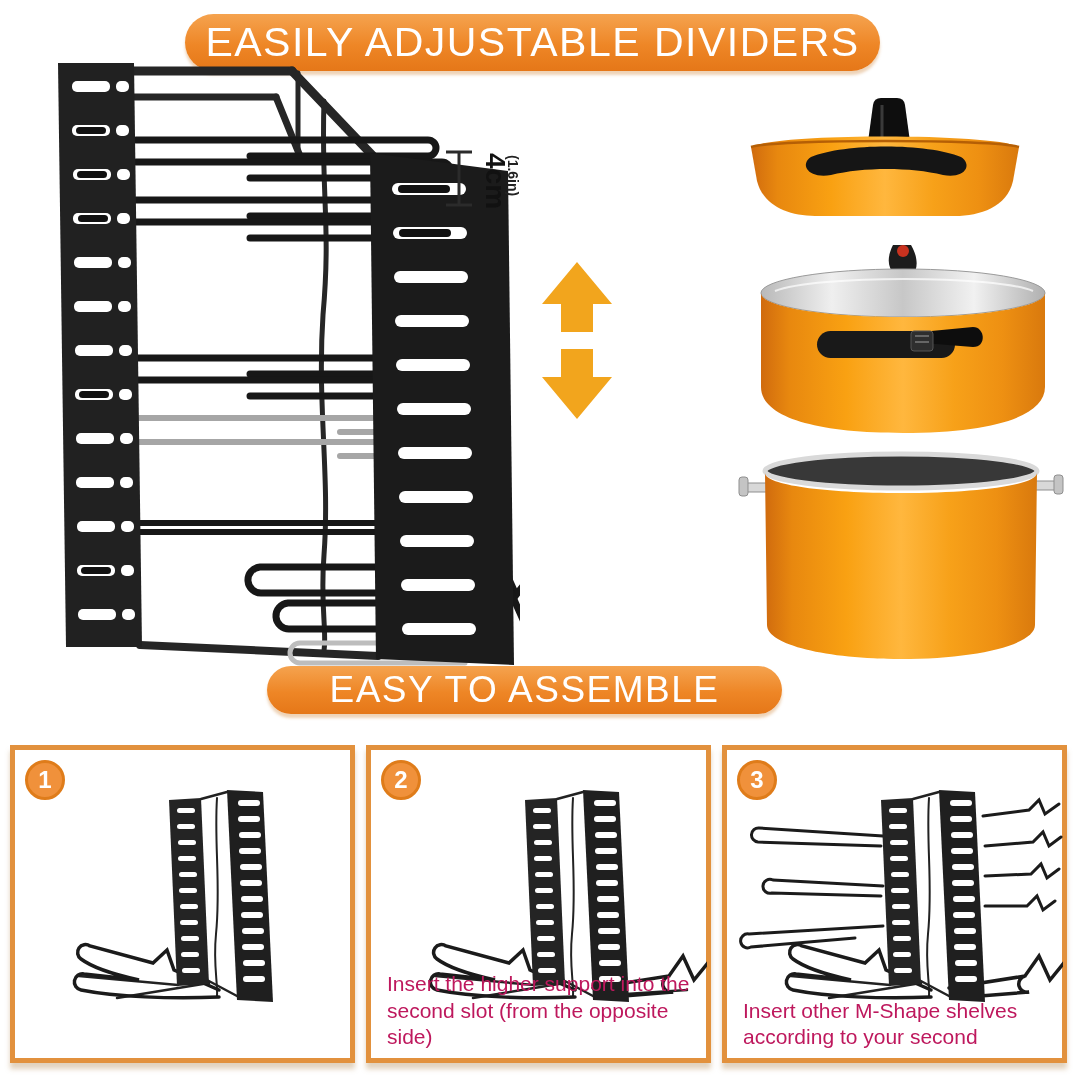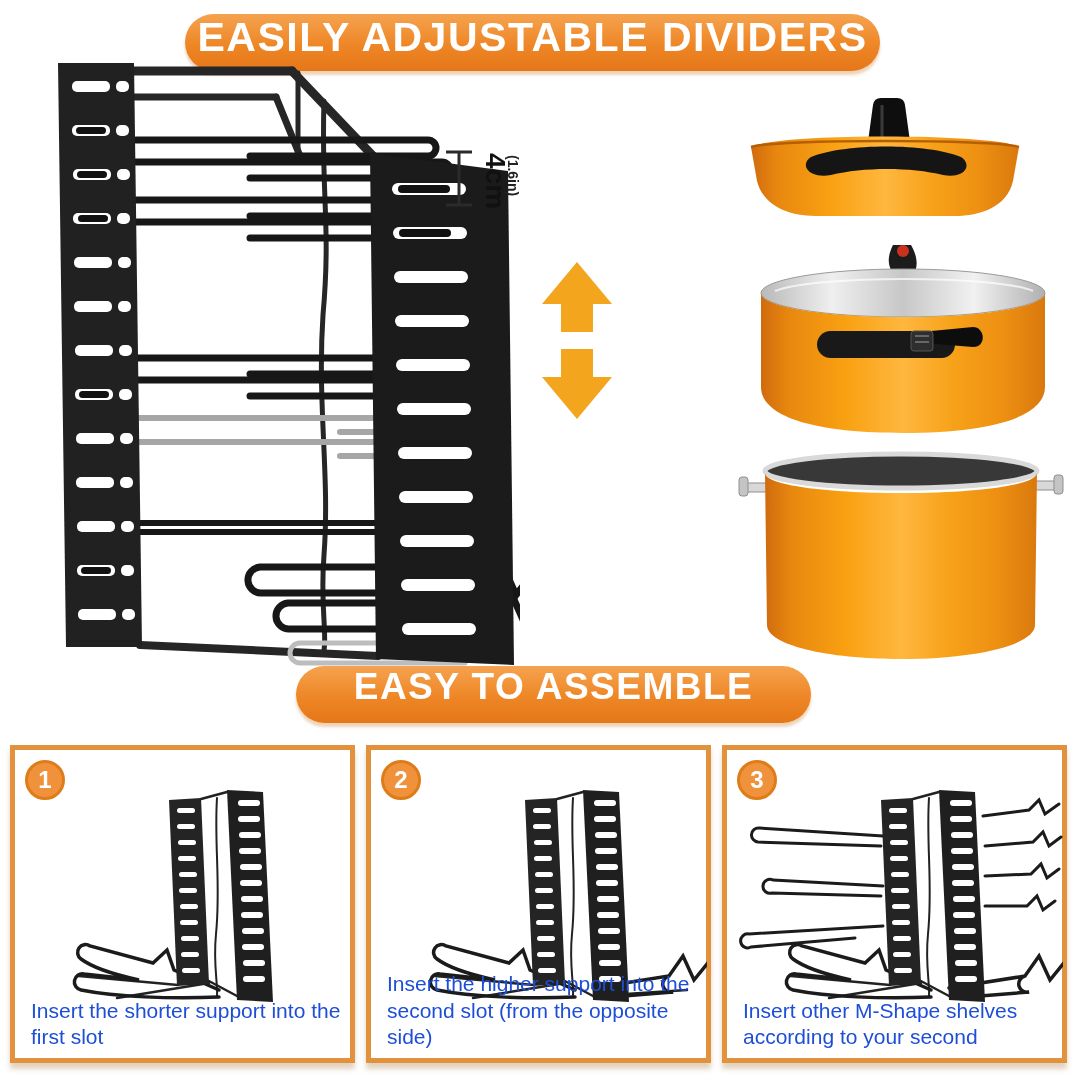--- a/index.html
+++ b/index.html
@@ -1,42 +1,42 @@
 <!DOCTYPE html>
 <html><head>
 <meta charset="utf-8">
 <style>
   html,body{margin:0;padding:0;background:#fff;}
   .stage{
     position:relative;width:1080px;height:1080px;background:#ffffff;
     font-family:"Liberation Sans",sans-serif;overflow:hidden;
   }
   .banner{
-    position:absolute;display:flex;justify-content:center;
-    color:#fff;font-weight:bold;
+    position:absolute;display:flex;align-items:center;justify-content:center;
+    color:#fff;font-weight:normal;
     background:linear-gradient(180deg,#F5A34F 0%,#EE8626 55%,#E57718 100%);
     border-radius:30px;box-shadow:0 4px 3px rgba(205,130,50,.35);
     letter-spacing:1.5px;white-space:nowrap;
   }
   #banner-top{left:185px;top:14px;width:695px;height:57px;font-size:41px;}
-  #banner-assemble{left:296px;top:666px;width:515px;height:57px;font-size:37px;}
+  #banner-assemble{left:267px;top:666px;width:515px;height:48px;font-size:37px;}
   .abs{position:absolute;}
   .panel{
     position:absolute;top:745px;width:345px;height:318px;background:#fff;
     border:5px solid #E2913D;box-sizing:border-box;
     box-shadow:0 6px 5px rgba(170,125,70,.35);
   }
   .badge{
     position:absolute;top:10px;left:10px;width:40px;height:40px;border-radius:50%;
     background:#F0913B;border:3px solid #DF7C1A;color:#fff;font-weight:bold;
     font-size:24px;display:flex;align-items:center;justify-content:center;box-sizing:border-box;
   }
   .caption{
     position:absolute;left:16px;right:8px;bottom:8px;
-    font-size:21px;line-height:1.25;color:#1d4ed8;
+    font-size:21px;line-height:1.25;color:#be185d;
   }
   .diag{position:absolute;left:6px;top:34px;}
   svg text{font-family:"Liberation Sans",sans-serif;}
 </style>
 </head>
 <body>
 
 <div class="stage">
 
   <div class="banner" id="banner-top">
@@ -240,21 +240,20 @@
           <rect x="157" y="72" width="18" height="5" rx="2.5"></rect>
         <rect x="158" y="88" width="18" height="5" rx="2.5"></rect>
           <rect x="158" y="104" width="18" height="5" rx="2.5"></rect>
         <rect x="159" y="120" width="18" height="5" rx="2.5"></rect>
           <rect x="159" y="136" width="18" height="5" rx="2.5"></rect>
         <rect x="160" y="152" width="18" height="5" rx="2.5"></rect>
           <rect x="160" y="168" width="18" height="5" rx="2.5"></rect>
         <rect x="161" y="184" width="18" height="5" rx="2.5"></rect>
       </g>
     </svg>
-    <div class="caption">Insert the shorter support into the first slot</div>
   </div>
 
   <div class="panel" style="left:366px;">
     <div class="badge">2</div>
     <svg class="diag" width="330" height="228" viewBox="0 0 330 228">
       <g stroke="#222" stroke-width="2.5" fill="none" stroke-linecap="round">
         <path d="M 180,15 L 206,8"></path>
           <path d="M 186,196 L 216,212"></path>
         <path d="M 196,14 C 193,60 200,100 195,150 C 192,180 197,200 196,212" stroke-width="2"></path>
         <path d="M 157,201 L 58,192"></path>

